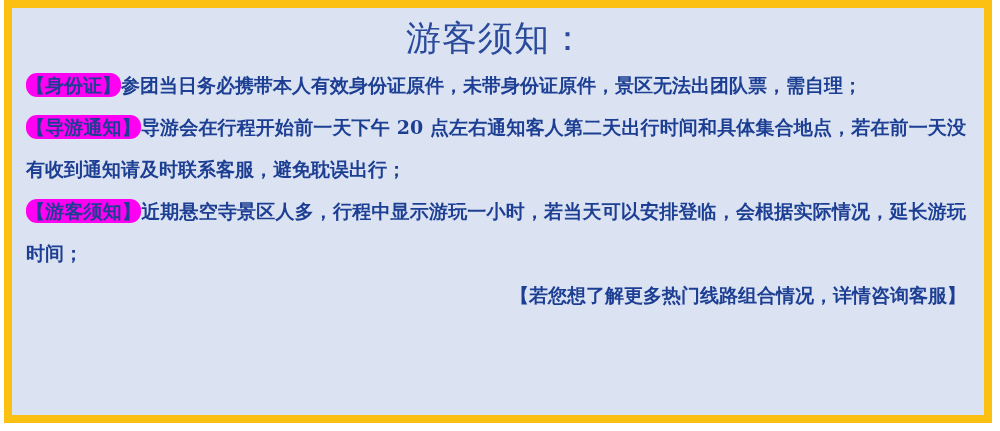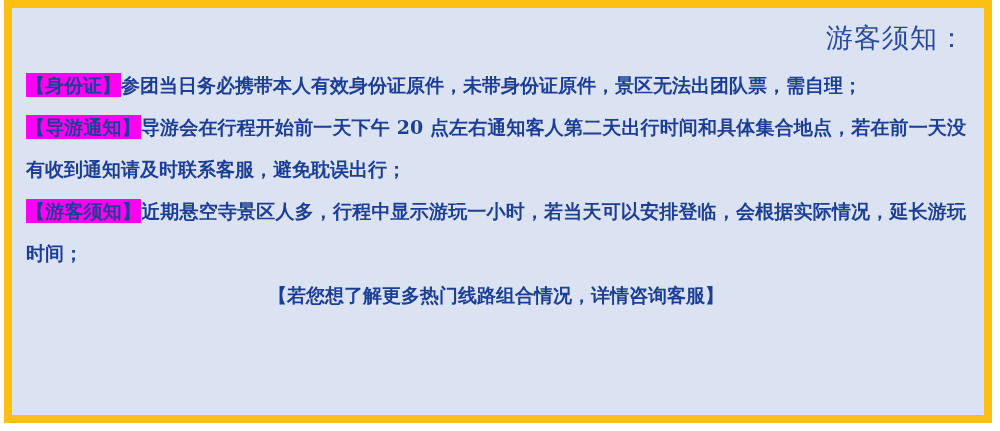--- a/index.html
+++ b/index.html
@@ -27,52 +27,53 @@
   }
 
   #notice-inner {
     box-sizing: border-box;
     width: 100%;
     height: 100%;
     padding: 8px 18px 0 14px;
   }
 
   #notice-title {
-    text-align: right;
+    text-align: center;
     color: #2a4b9b;
     font-family: "DejaVu Serif", "Liberation Serif", serif;
-    font-size: 27px;
+    font-size: 35px;
     line-height: 40px;
     letter-spacing: 1px;
     margin: 2px 0 6px 0;
     white-space: nowrap;
   }
 
   .notice-para {
     color: #1d3f93;
     font-family: "DejaVu Serif", "Liberation Serif", serif;
     font-weight: bold;
     font-size: 19px;
     line-height: 42px;
     text-align: justify;
     text-justify: inter-character;
     margin: 0;
     letter-spacing: 0px;
     word-break: break-all;
   }
 
   .notice-para:last-child {
-    text-align: center;
+    text-align: right;
   }
 
   .tag {
     background: #ff00f2;
     color: #1d3f93;
     font-weight: bold;
     padding: 1px 0px;
+    border-radius: 11px;
   }
 
   .para-body {
     color: #1d3f93;
   }
 </style>
 </head>
 <body>
 
 <div id="notice-card">

